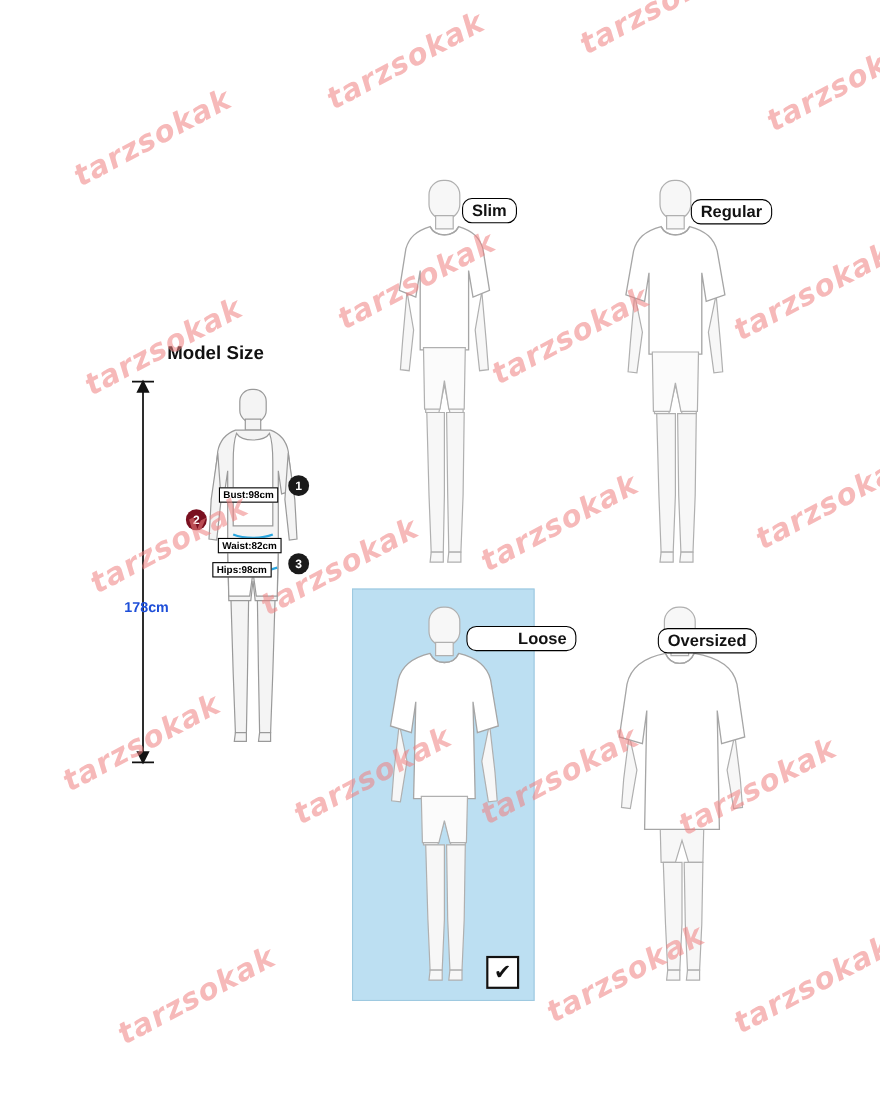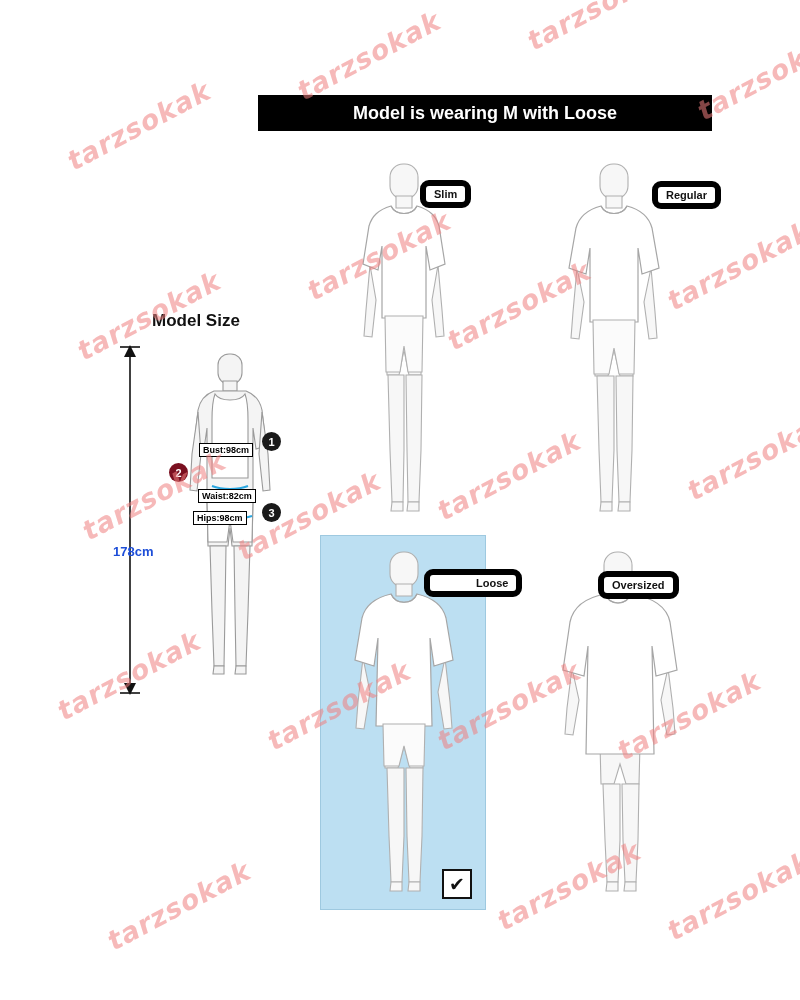--- a/index.html
+++ b/index.html
@@ -112,31 +112,31 @@
     z-index: 23;
   }
   #badge-1 { left: 262px; top: 432px; background: #1a1a1a; }
   #badge-2 { left: 169px; top: 463px; background: #7a1020; }
   #badge-3 { left: 262px; top: 503px; background: #1a1a1a; }
 
   
   .fit-tag {
     position: absolute;
     background: #ffffff;
-    border: 6px solid #000000;
+    border: 1px solid #000000;
     border-radius: 9px;
-    font-size: 11px;
+    font-size: 15px;
     font-weight: bold;
     color: #111;
     padding: 2px 8px;
     z-index: 22;
     white-space: nowrap;
   }
   #tag-slim      { left: 420px; top: 180px; }
-  #tag-regular   { left: 652px; top: 181px; }
+  #tag-regular   { left: 628px; top: 181px; }
   #tag-loose     { left: 424px; top: 569px; padding-left: 46px; }
   #tag-oversized { left: 598px; top: 571px; }
 
   
   #loose-panel {
     position: absolute;
     left: 320px;
     top: 535px;
     width: 164px;
     height: 373px;
@@ -163,23 +163,20 @@
   }
 
   svg { display: block; }
   .fig-svg { position: absolute; z-index: 10; }
 </style>
 </head>
 <body>
 
 <div id="stage">
 
-  <div id="title-banner">
-    <span>Model is wearing M with Loose</span>
-  </div>
 
   <div id="loose-panel"></div>
 
   <div id="model-size-title">Model Size</div>
   <div id="height-label">178cm</div>
 
   <svg class="fig-svg" style="left:118px; top:345px;" width="24" height="350" viewBox="0 0 24 350">
     <line x1="12" y1="8" x2="12" y2="342" stroke="#111" stroke-width="1.6"></line>
     <polygon points="12,0 6,12 18,12" fill="#111"></polygon>
     <polygon points="12,350 6,338 18,338" fill="#111"></polygon>

